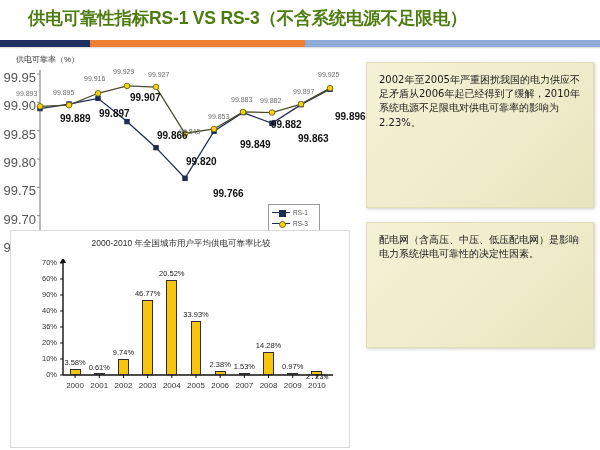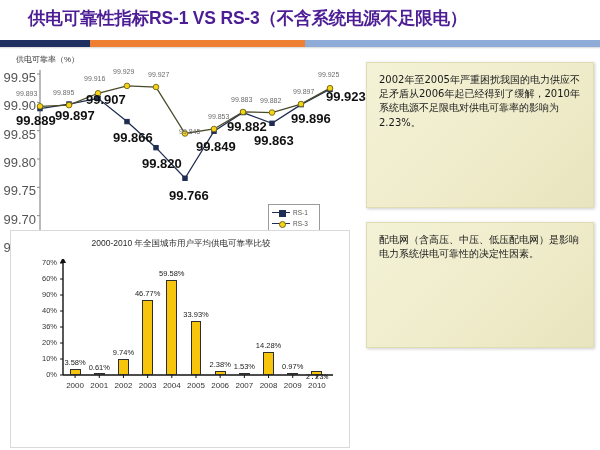--- a/index.html
+++ b/index.html
@@ -6,41 +6,41 @@
   body{
     width:600px;height:450px;overflow:hidden;
     background:#ffffff;
     font-family:"Liberation Sans","DejaVu Sans",sans-serif;
     position:relative;
   }
   
   #header{position:absolute;left:0;top:0;width:600px;height:50px;}
   #slide-title{
     position:absolute;left:28px;top:6px;width:560px;
-    font-size:17.5px;font-weight:bold;color:#4c1d95;
+    font-size:17.5px;font-weight:bold;color:#4d7c0f;
     letter-spacing:-0.2px;white-space:nowrap;
   }
   #rule{position:absolute;left:0;top:40px;width:600px;height:7px;display:flex;}
   #rule .seg-navy{width:90px;background:#1f3060;}
   #rule .seg-orange{flex:0 0 215px;background:#ef8033;}
   #rule .seg-blue{flex:1;background:#8fabd8;}
   #rule-shadow{position:absolute;left:0;top:47px;width:600px;height:2px;
     background:linear-gradient(to bottom,rgba(0,0,0,0.16),rgba(0,0,0,0));}
 
   
   #left-col{position:absolute;left:0;top:52px;width:358px;height:398px;}
 
   
   #line-chart{position:absolute;left:0;top:0;width:358px;height:172px;background:#fff;}
   #line-y-axis-title{position:absolute;left:16px;top:2px;font-size:8px;color:#333;white-space:nowrap;}
   #line-x-axis-title{position:absolute;left:328px;top:200px;font-size:7px;color:#333;}
   .lc-ytick{position:absolute;right:0;font-size:13px;color:#555;text-align:right;width:34px;}
   .lc-xtick{position:absolute;font-size:7px;color:#555;text-align:center;width:30px;}
   .lc-label{position:absolute;font-size:7px;white-space:nowrap;}
-  .lc-label.rs1{color:#111;font-weight:bold;font-size:13px;}
+  .lc-label.rs1{color:#111;font-weight:bold;font-size:10px;margin-left:44px;}
   .lc-label.rs3{color:#6c6c6c;}
   #lc-legend{position:absolute;border:1px solid #9a9a9a;background:#fff;
     left:268px;top:152px;width:52px;height:28px;padding:2px 3px;box-sizing:border-box;}
   .lc-leg-row{display:flex;align-items:center;height:11px;}
   .lc-leg-line{width:18px;height:1px;background:#1f2d52;position:relative;margin-right:3px;}
   .lc-leg-line i{position:absolute;left:7px;top:-2px;width:5px;height:5px;display:block;}
   .lc-leg-row.r1 .lc-leg-line i{background:#1f2d52;border:1px solid #1f2d52;}
   .lc-leg-row.r2 .lc-leg-line i{background:#fbd114;border:1px solid #6a6a1a;border-radius:50%;}
   .lc-leg-txt{font-size:6.5px;color:#555;}
 
@@ -234,21 +234,21 @@
           <div class="bc-bar" style="left: 36.8318px; width: 10.8818px; height: 1.5px; bottom: 14px; background: rgb(247, 197, 11);"></div>
           <div class="bc-val" style="width: 34px; left: 25.2727px; top: 103.5px;">0.61%</div>
           <div class="bc-xtick" style="width: 34px; left: 25.2727px; top: 122px;">2001</div>
           <div class="bc-bar" style="left: 61.0136px; width: 10.8818px; height: 15.584px; bottom: 14px; background: rgb(247, 197, 11);"></div>
           <div class="bc-val" style="width: 34px; left: 49.4545px; top: 89.416px;">9.74%</div>
           <div class="bc-xtick" style="width: 34px; left: 49.4545px; top: 122px;">2002</div>
           <div class="bc-bar" style="left: 85.1955px; width: 10.8818px; height: 74.832px; bottom: 14px; background: rgb(247, 197, 11);"></div>
           <div class="bc-val" style="width: 34px; left: 73.6364px; top: 30.168px;">46.77%</div>
           <div class="bc-xtick" style="width: 34px; left: 73.6364px; top: 122px;">2003</div>
           <div class="bc-bar" style="left: 109.377px; width: 10.8818px; height: 95.328px; bottom: 14px; background: rgb(247, 197, 11);"></div>
-          <div class="bc-val" style="width: 34px; left: 97.8182px; top: 9.672px;">59.58%</div>
+          <div class="bc-val" style="width: 34px; left: 97.8182px; top: 9.672px;">20.52%</div>
           <div class="bc-xtick" style="width: 34px; left: 97.8182px; top: 122px;">2004</div>
           <div class="bc-bar" style="left: 133.559px; width: 10.8818px; height: 54.288px; bottom: 14px; background: rgb(247, 197, 11);"></div>
           <div class="bc-val" style="width: 34px; left: 122px; top: 50.712px;">33.93%</div>
           <div class="bc-xtick" style="width: 34px; left: 122px; top: 122px;">2005</div>
           <div class="bc-bar" style="left: 157.741px; width: 10.8818px; height: 3.808px; bottom: 14px; background: rgb(247, 197, 11);"></div>
           <div class="bc-val" style="width: 34px; left: 146.182px; top: 101.192px;">2.38%</div>
           <div class="bc-xtick" style="width: 34px; left: 146.182px; top: 122px;">2006</div>
           <div class="bc-bar" style="left: 181.923px; width: 10.8818px; height: 2.448px; bottom: 14px; background: rgb(247, 197, 11);"></div>
           <div class="bc-val" style="width: 34px; left: 170.364px; top: 102.552px;">1.53%</div>
           <div class="bc-xtick" style="width: 34px; left: 170.364px; top: 122px;">2007</div>

